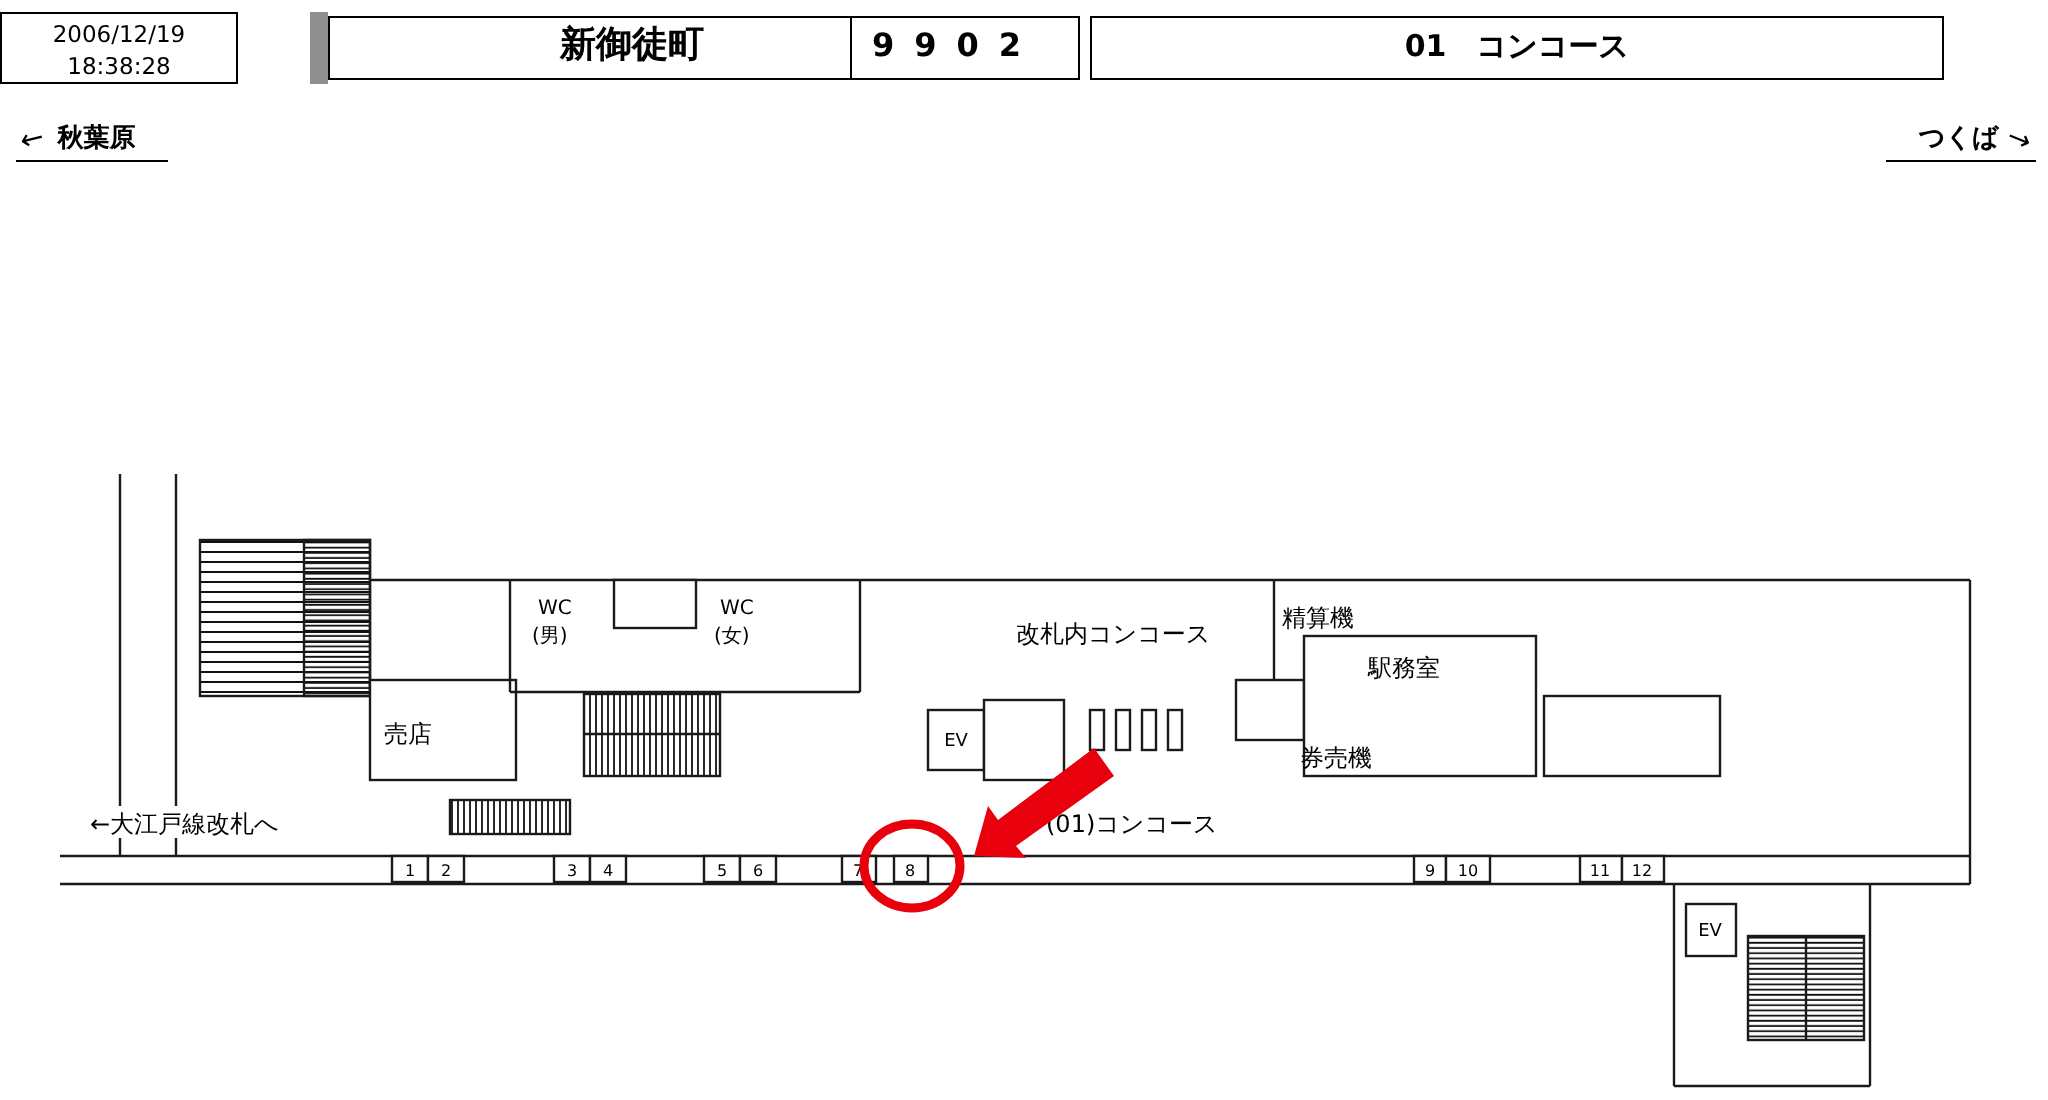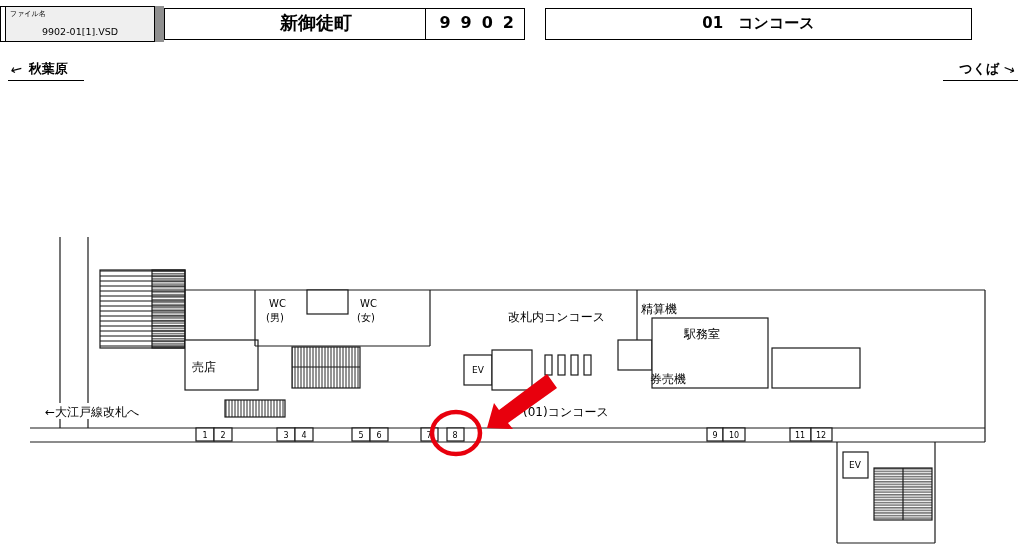--- a/index.html
+++ b/index.html
@@ -9,22 +9,22 @@
 
   
   .header { position:absolute; top:6px; left:0; width:1024px; height:36px; z-index:2; }
   .hbox { position:absolute; border:1.5px solid #000; background:#fff; }
   .file-box { left:5px; top:0; width:150px; height:36px; background:#efefef; }
   .file-label { position:absolute; top:2px; left:4px; font-size:7px; }
   .file-name { position:absolute; bottom:4px; left:0; width:100%; text-align:center; font-size:9.5px; }
   .header-strip { position:absolute; left:155px; top:0; width:9px; height:36px; background:#8f8f8f; }
   .station-box { left:164px; top:2px; width:304px; height:32px; font-size:18px; font-weight:bold;
                  text-align:center; line-height:28px; }
-  .code-box { left:425px; top:2px; width:100px; height:32px; font-size:16px; font-weight:bold;
-              text-align:right; line-height:28px; letter-spacing:10px; text-indent:10px; }
+  .code-box { left:425px; top:2px; width:115px; height:32px; font-size:16px; font-weight:bold;
+              text-align:left; line-height:28px; letter-spacing:10px; text-indent:10px; }
   .loc-box { left:545px; top:2px; width:427px; height:32px; font-size:15px; font-weight:bold;
              text-align:center; line-height:28px; }
   .date-box { left:903px; top:0; width:119px; height:36px; border:1px solid #000; background:#fff;
               text-align:center; font-size:11.5px; line-height:16px; padding-top:2px; }
 
   
   .dir { position:absolute; top:60px; z-index:2; font-size:13px; font-weight:bold; }
   .dir .arrow { display:inline-block; font-weight:normal; font-size:14px; }
   .dir-left { left:8px; border-bottom:1.5px solid #000; padding:0 16px 2px 2px; }
   .dir-left .arrow { margin-right:7px; transform:rotate(-14deg) translateY(1px); }
@@ -43,24 +43,20 @@
   .draw text.sm { font-size:10px; }
   .draw text.num { font-size:8px; text-anchor:middle; }
   .draw text.ev { font-size:9px; text-anchor:middle; }
 </style>
 </head>
 <body>
 
 <div class="page">
 
   <div class="header">
-    <div class="hbox file-box">
-      <div class="file-label">ファイル名</div>
-      <div class="file-name">9902-01[1].VSD</div>
-    </div>
     <div class="header-strip"></div>
     <div class="hbox station-box">新御徒町</div>
     <div class="hbox code-box">9902</div>
     <div class="hbox loc-box">01　コンコース</div>
     <div class="date-box">
       <div>2006/12/19</div>
       <div>18:38:28</div>
     </div>
   </div>
 

